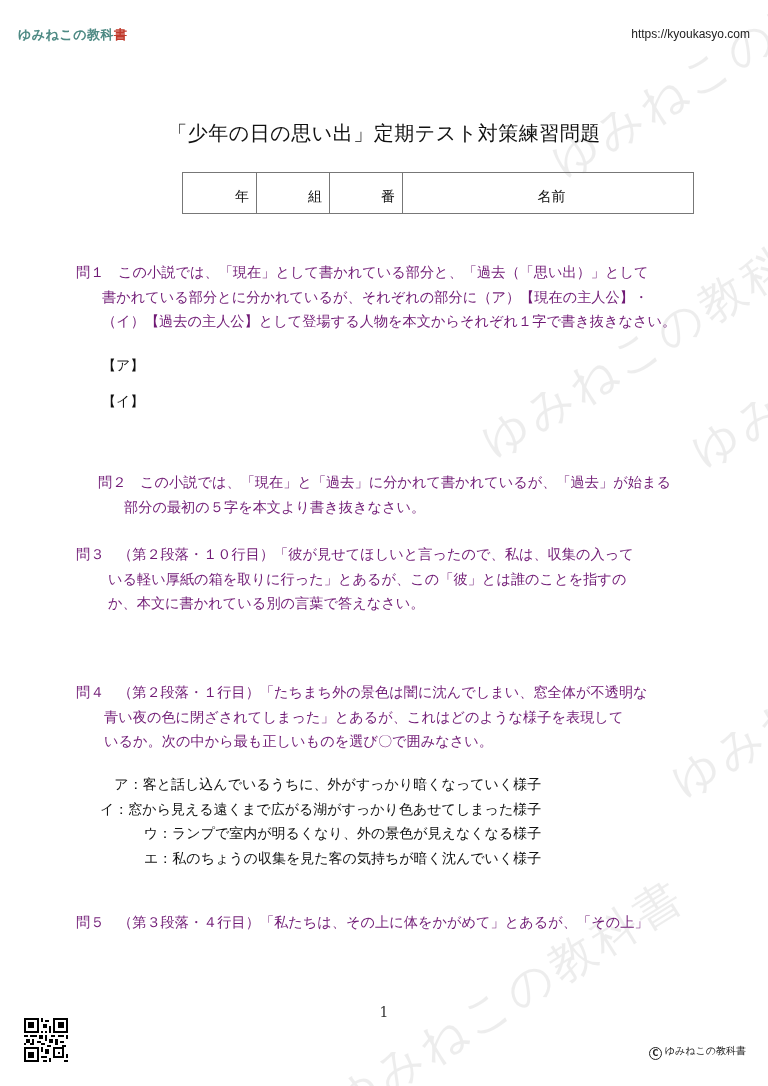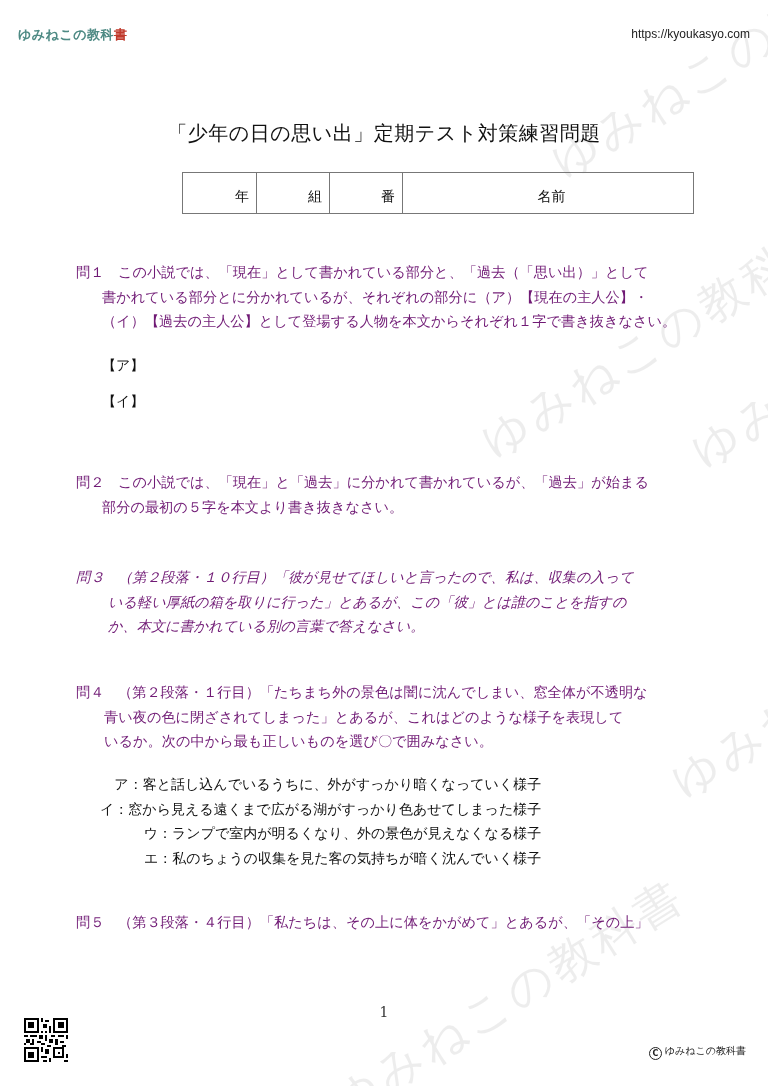--- a/index.html
+++ b/index.html
@@ -97,26 +97,26 @@
 </div>
 
 <div class="q" style="top:260px;">
   <div class="row"><span class="num">問１</span><span>この小説では、「現在」として書かれている部分と、「過去（「思い出）」として</span></div>
   <div class="row indent1">書かれている部分とに分かれているが、それぞれの部分に（ア）【現在の主人公】・</div>
   <div class="row indent1">（イ）【過去の主人公】として登場する人物を本文からそれぞれ１字で書き抜きなさい。</div>
 </div>
 <div class="ans-label" style="top:357px;">【ア】</div>
 <div class="ans-label" style="top:393px;">【イ】</div>
 
-<div class="q" style="top:470px;">
+<div class="q" style="top:470px;margin-left:22px;">
   <div class="row"><span class="num">問２</span><span>この小説では、「現在」と「過去」に分かれて書かれているが、「過去」が始まる</span></div>
   <div class="row indent1">部分の最初の５字を本文より書き抜きなさい。</div>
 </div>
 
-<div class="q" style="top:565px;font-style:italic;">
+<div class="q" style="top:542px;">
   <div class="row"><span class="num">問３</span><span>（第２段落・１０行目）「彼が見せてほしいと言ったので、私は、収集の入って</span></div>
   <div class="row indent2">いる軽い厚紙の箱を取りに行った」とあるが、この「彼」とは誰のことを指すの</div>
   <div class="row indent2">か、本文に書かれている別の言葉で答えなさい。</div>
 </div>
 
 <div class="q" style="top:680px;">
   <div class="row"><span class="num">問４</span><span>（第２段落・１行目）「たちまち外の景色は闇に沈んでしまい、窓全体が不透明な</span></div>
   <div class="row indent3">青い夜の色に閉ざされてしまった」とあるが、これはどのような様子を表現して</div>
   <div class="row indent3">いるか。次の中から最も正しいものを選び〇で囲みなさい。</div>
 </div>

